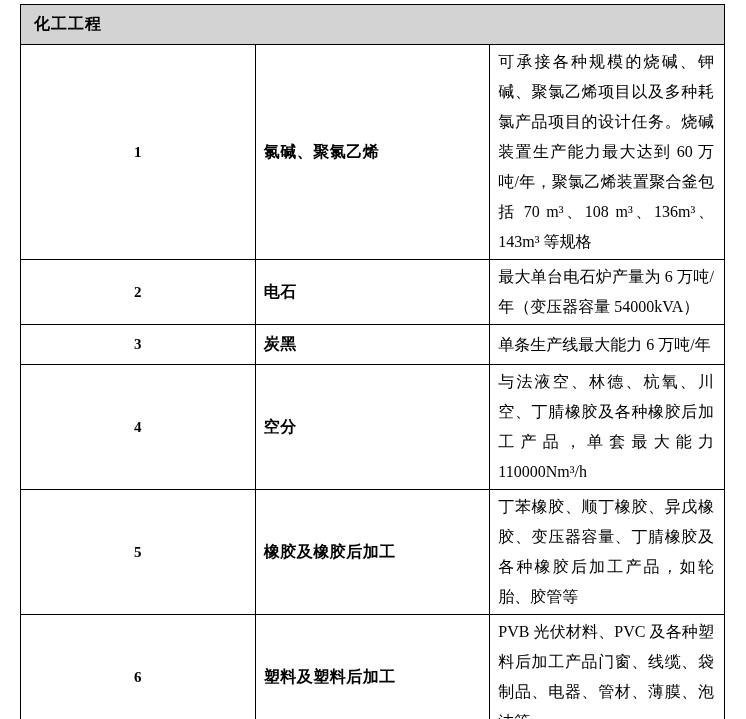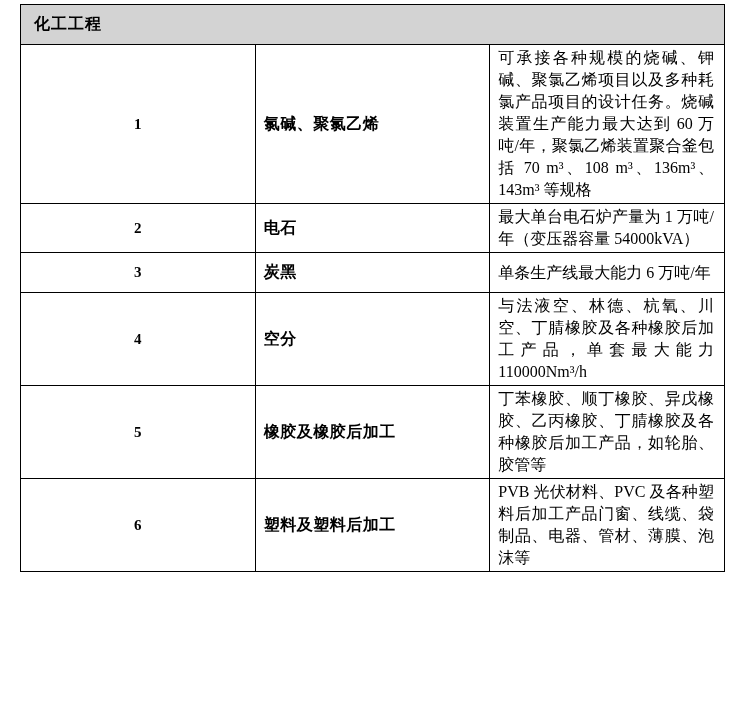--- a/index.html
+++ b/index.html
@@ -44,21 +44,21 @@
     width: 162px;
     font-weight: bold;
     font-size: 16px;
     padding: 2px 4px 2px 8px;
     letter-spacing: 0.5px;
     margin-left: 8px;
   }
   td.desc-cell {
     width: 501px;
     font-size: 16px;
-    line-height: 22px;
+    line-height: 30px;
     padding: 2px 10px 2px 8px;
     text-align: justify;
     font-family: Liberation Serif, serif;
   }
   tr.r-1line td.desc-cell { height: 40px; }
 </style>
 </head>
 <body>
 
 <div class="doc">
@@ -70,39 +70,39 @@
 
       <tr>
         <td class="num-cell">1</td>
         <td class="cat-cell">氯碱、聚氯乙烯</td>
         <td class="desc-cell">可承接各种规模的烧碱、钾碱、聚氯乙烯项目以及多种耗氯产品项目的设计任务。烧碱装置生产能力最大达到 60 万吨/年，聚氯乙烯装置聚合釜包括 70 m³、108 m³、136m³、143m³ 等规格</td>
       </tr>
 
       <tr class="r-1line">
         <td class="num-cell">2</td>
         <td class="cat-cell">电石</td>
-        <td class="desc-cell">最大单台电石炉产量为 1 万吨/年（变压器容量 54000kVA）</td>
+        <td class="desc-cell">最大单台电石炉产量为 6 万吨/年（变压器容量 54000kVA）</td>
       </tr>
 
       <tr class="r-1line">
         <td class="num-cell">3</td>
         <td class="cat-cell">炭黑</td>
         <td class="desc-cell">单条生产线最大能力 6 万吨/年</td>
       </tr>
 
       <tr>
         <td class="num-cell">4</td>
         <td class="cat-cell">空分</td>
         <td class="desc-cell">与法液空、林德、杭氧、川空、丁腈橡胶及各种橡胶后加工产品，单套最大能力 110000Nm³/h</td>
       </tr>
 
       <tr>
         <td class="num-cell">5</td>
         <td class="cat-cell">橡胶及橡胶后加工</td>
-        <td class="desc-cell">丁苯橡胶、顺丁橡胶、异戊橡胶、乙丙橡胶、丁腈橡胶及各种橡胶后加工产品，如轮胎、胶管等</td>
+        <td class="desc-cell">丁苯橡胶、顺丁橡胶、异戊橡胶、变压器容量、丁腈橡胶及各种橡胶后加工产品，如轮胎、胶管等</td>
       </tr>
 
       <tr>
         <td class="num-cell">6</td>
         <td class="cat-cell">塑料及塑料后加工</td>
         <td class="desc-cell">PVB 光伏材料、PVC 及各种塑料后加工产品门窗、线缆、袋制品、电器、管材、薄膜、泡沫等</td>
       </tr>
 
     </tbody>
   </table>

